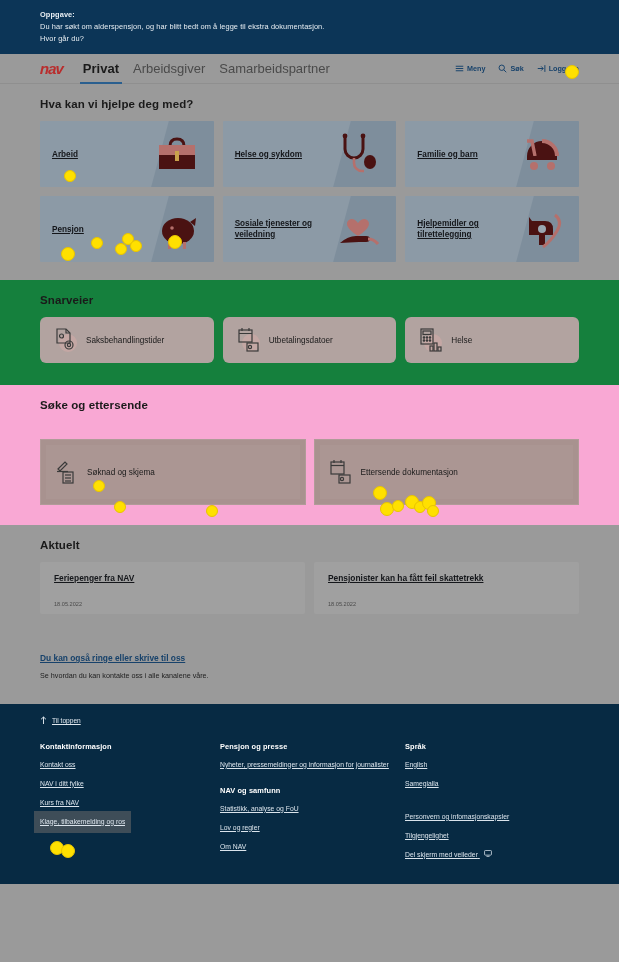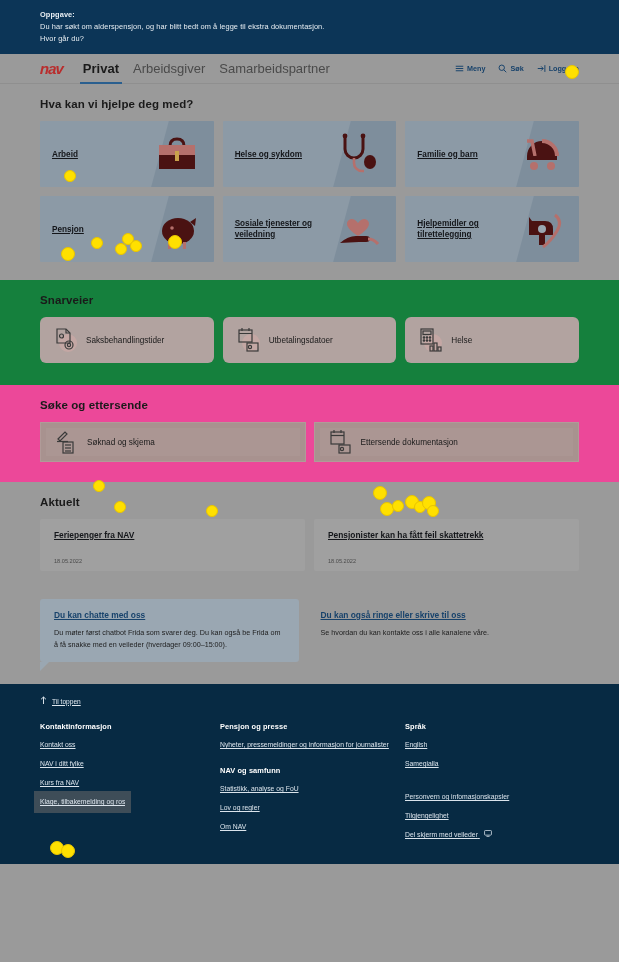--- a/index.html
+++ b/index.html
@@ -55,21 +55,21 @@
   .nav-action svg { display: block; }
 
   
   .section { padding: 14px 40px 16px 40px; }
   .section-title {
     font-size: 11.5px; font-weight: 700; color: #1a1a1a;
     margin-bottom: 11px; letter-spacing: .1px;
   }
   .sec-help { background: #9a9a9a; padding-bottom: 18px; }
   .sec-short { background: #15803d; padding-bottom: 22px; }
-  .sec-send  { background: #ec4899; padding-bottom: 20px; }
+  .sec-send  { background: #f9a8d4; padding-bottom: 20px; }
   .sec-news  { background: #9a9a9a; padding-bottom: 18px; }
   .sec-contact { background: #9a9a9a; padding: 10px 40px 22px 40px; }
 
   
   .help-grid { display: grid; grid-template-columns: repeat(3,1fr); gap: 9px; }
   .help-card {
     position: relative; height: 66px; background: #8c9aa6;
     display: flex; align-items: center; padding: 0 12px;
     overflow: hidden; border-radius: 1px;
   }
@@ -98,24 +98,25 @@
   .short-card .ico::before {
     content:""; position:absolute; left:5px; top:7px; width:18px; height:18px;
     border-radius:50%; background:#c4a7a4;
   }
   .short-card .ico svg { position: relative; }
   .short-card .txt { font-size: 8.2px; color: #1a1a1a; font-weight: 500; }
 
   
   .send-grid { display: grid; grid-template-columns: 1fr 1fr; gap: 8px; }
   .send-card {
-    height: 40px; background: #a8928f;
+    height: 66px; background: #a8928f;
     display: flex; align-items: center; gap: 8px;
     padding: 0 14px; position: relative; overflow: hidden;
     border: 1px solid #b09b98;
+    margin-top: 17px;
   }
   .send-card .inner {
     position: absolute; left: 5px; right: 5px; top: 5px; bottom: 5px;
     background: #ab9693;
   }
   .send-card .ico { width: 24px; height: 26px; flex: 0 0 24px; z-index:2; }
   .send-card .txt { font-size: 8.2px; color: #1a1a1a; font-weight: 500; z-index:2; }
 
   
   .news-grid { display: grid; grid-template-columns: 1fr 1fr; gap: 9px; }
@@ -414,24 +415,20 @@
       </div>
       <div class="news-card">
         <span class="hl">Pensjonister kan ha fått feil skattetrekk</span>
         <span class="date">18.05.2022</span>
       </div>
     </div>
   </div>
 
   <div class="sec-contact">
     <div class="contact-grid">
-      <div class="chat-bubble">
-        <span class="c-title">Du kan chatte med oss</span>
-        <div class="c-body">Du møter først chatbot Frida som svarer deg. Du kan også be Frida om å få snakke med en veileder (hverdager 09:00–15:00).</div>
-      </div>
       <div class="contact-right">
         <span class="c-title">Du kan også ringe eller skrive til oss</span>
         <div class="c-body">Se hvordan du kan kontakte oss i alle kanalene våre.</div>
       </div>
     </div>
   </div>
 
   <div class="footer">
     <div class="to-top">
       <span>

